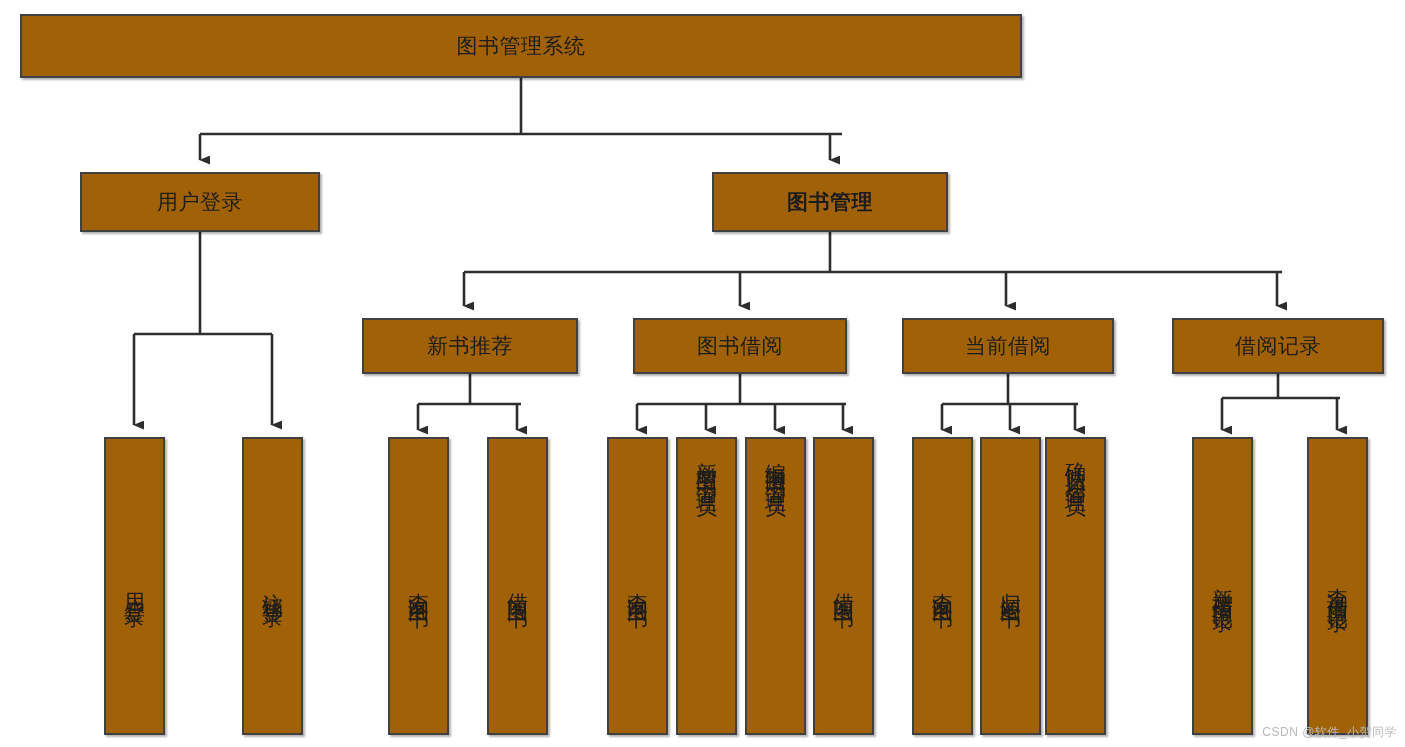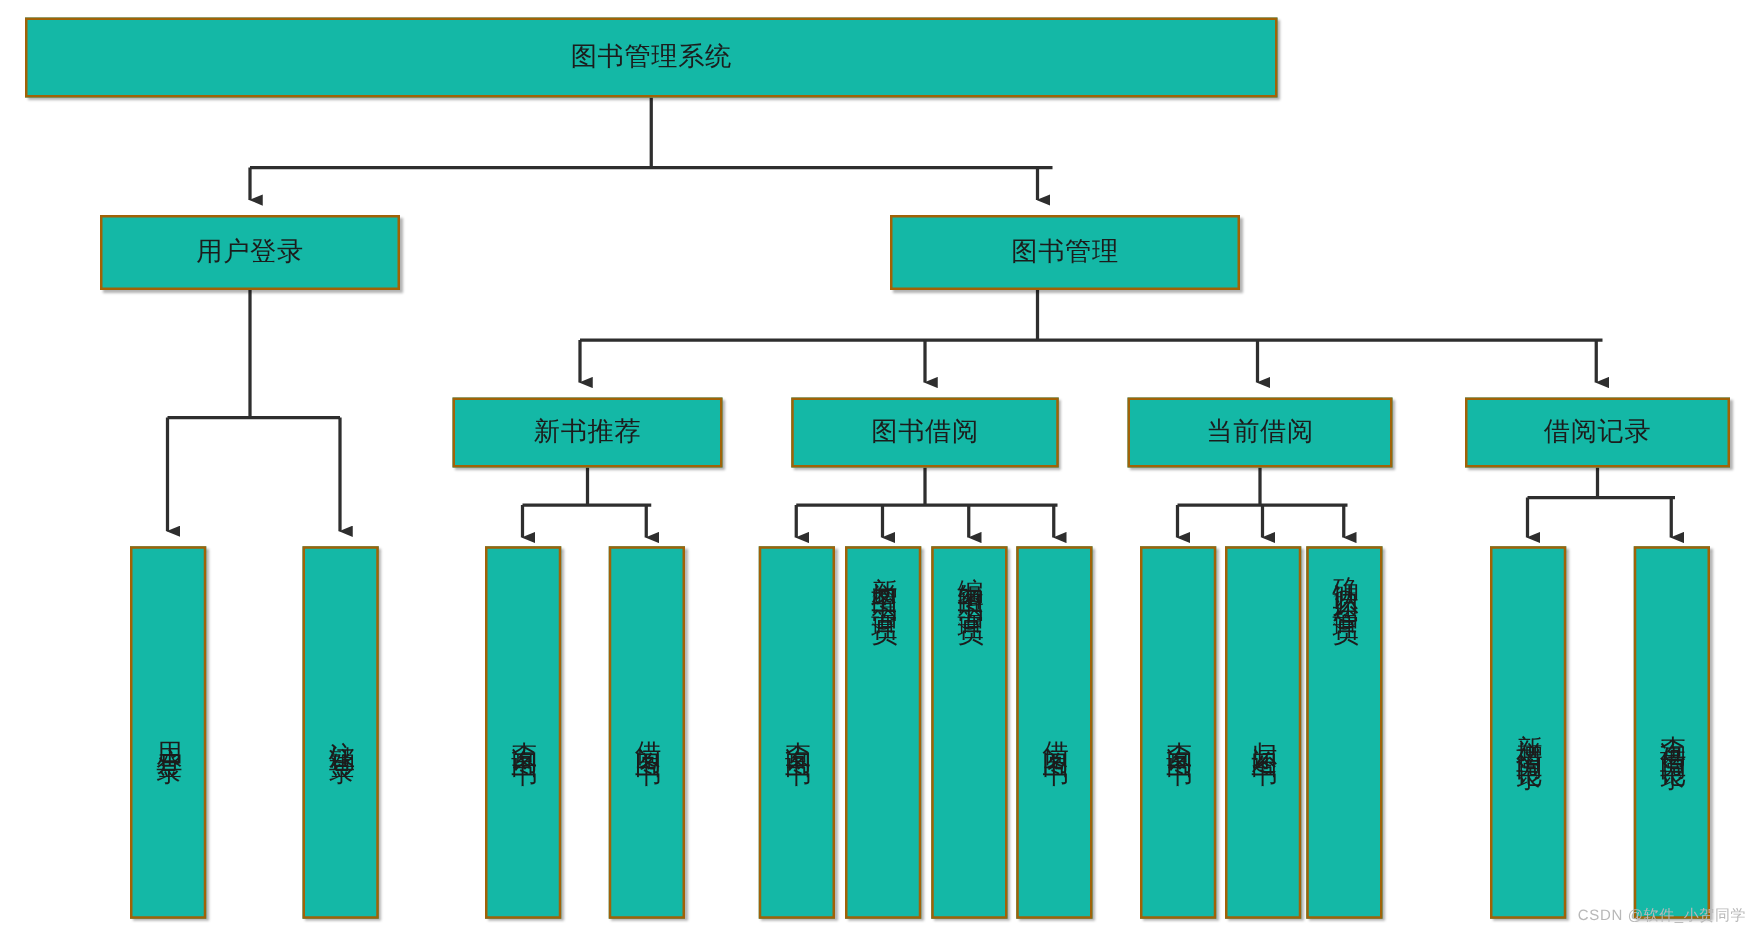--- a/index.html
+++ b/index.html
@@ -21,22 +21,22 @@
   #diagram-svg {
     position: absolute;
     left: 0;
     top: 0;
     width: 1405px;
     height: 747px;
   }
   .node-box {
     position: absolute;
     box-sizing: border-box;
-    background: #14b8a6;
-    border: 2px solid #a16207;
+    background: #a16207;
+    border: 2px solid #404040;
     box-shadow: 2px 2px 2px rgba(0,0,0,0.30);
     display: flex;
     align-items: center;
     justify-content: center;
   }
   .node-label {
     color: #1c1c1c;
     font-size: 21px;
     line-height: 1.05;
     letter-spacing: 0.5px;
@@ -127,21 +127,21 @@
   </svg>
 
   <div class="node-box" style="left:20px; top:14px; width:1002px; height:64px;">
     <span class="node-label">图书管理系统</span>
   </div>
 
   <div class="node-box" style="left:80px; top:172px; width:240px; height:60px;">
     <span class="node-label">用户登录</span>
   </div>
 
-  <div class="node-box" style="left:712px; top:172px; width:280px; height:60px;">
+  <div class="node-box" style="left:712px; top:172px; width:236px; height:60px;font-weight:bold;">
     <span class="node-label">图书管理</span>
   </div>
 
   <div class="node-box" style="left:362px; top:318px; width:216px; height:56px;">
     <span class="node-label">新书推荐</span>
   </div>
 
   <div class="node-box" style="left:633px; top:318px; width:214px; height:56px;">
     <span class="node-label">图书借阅</span>
   </div>

